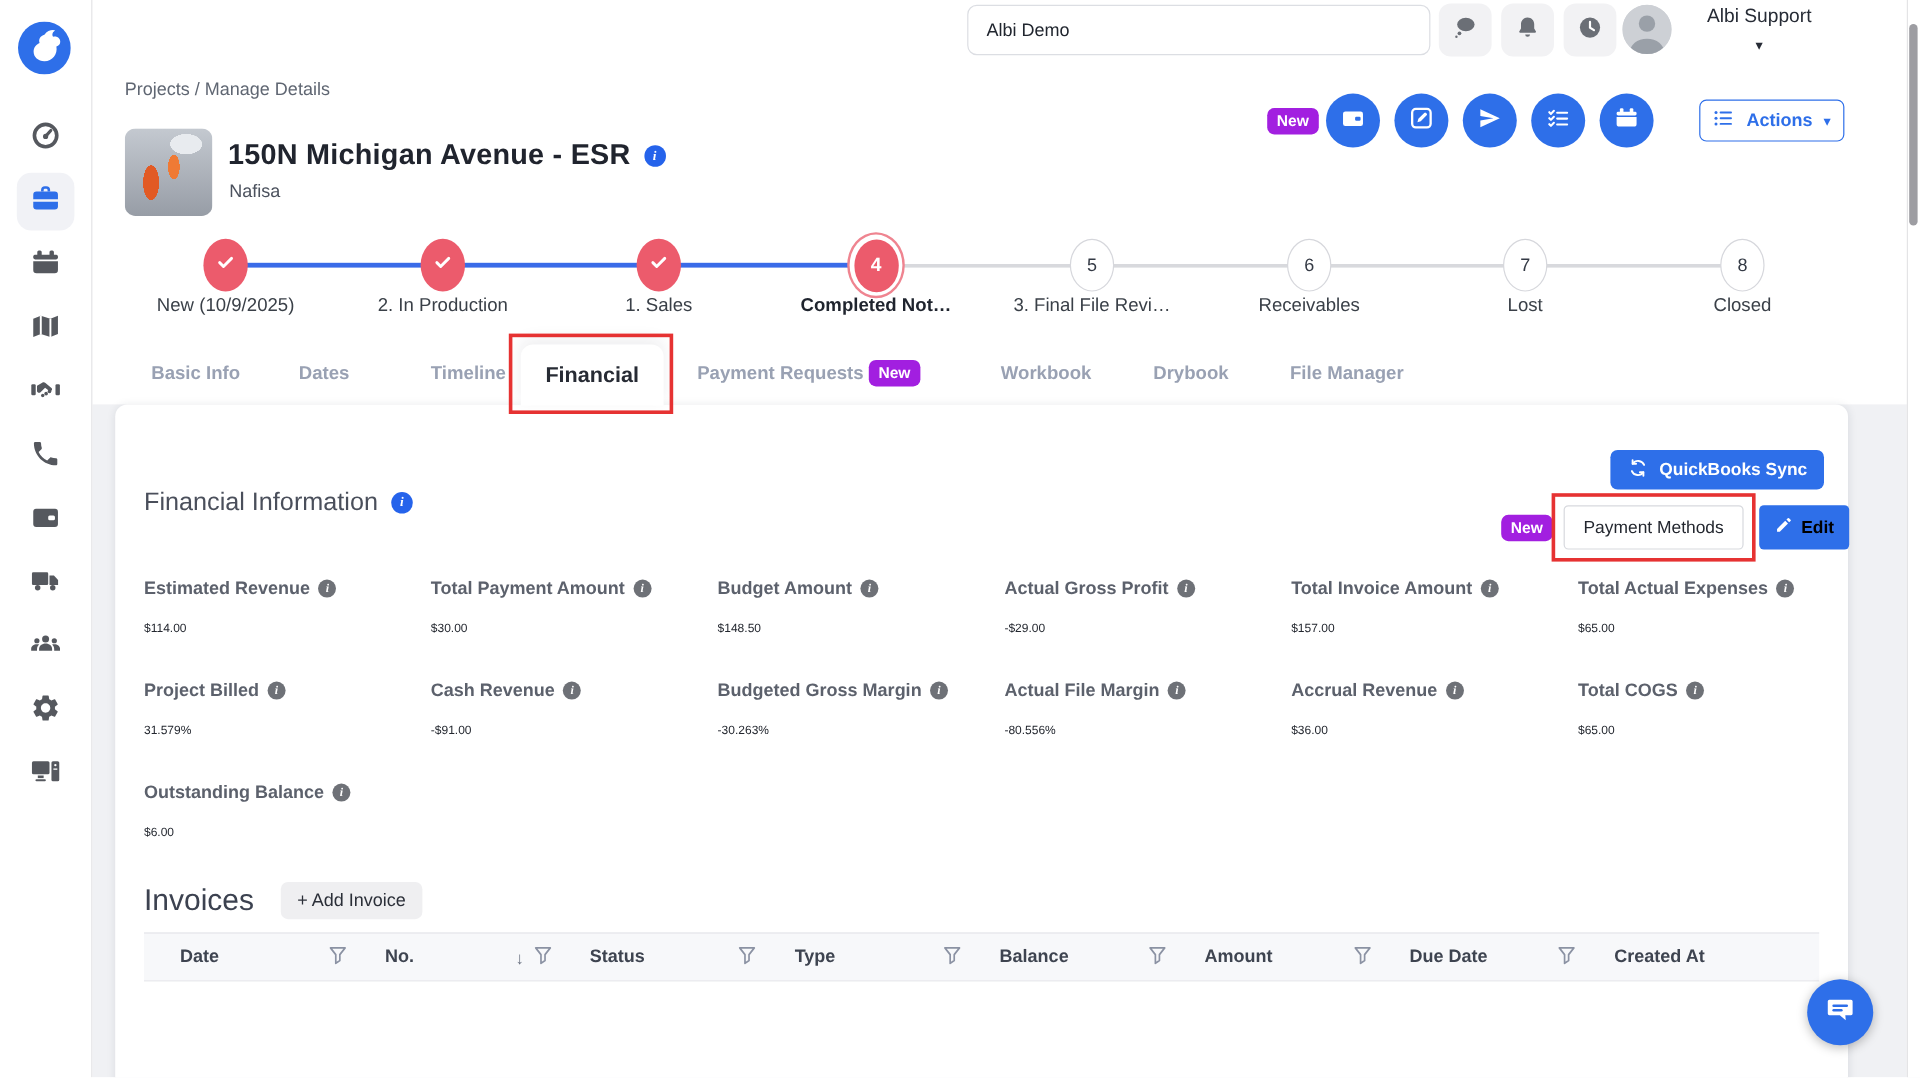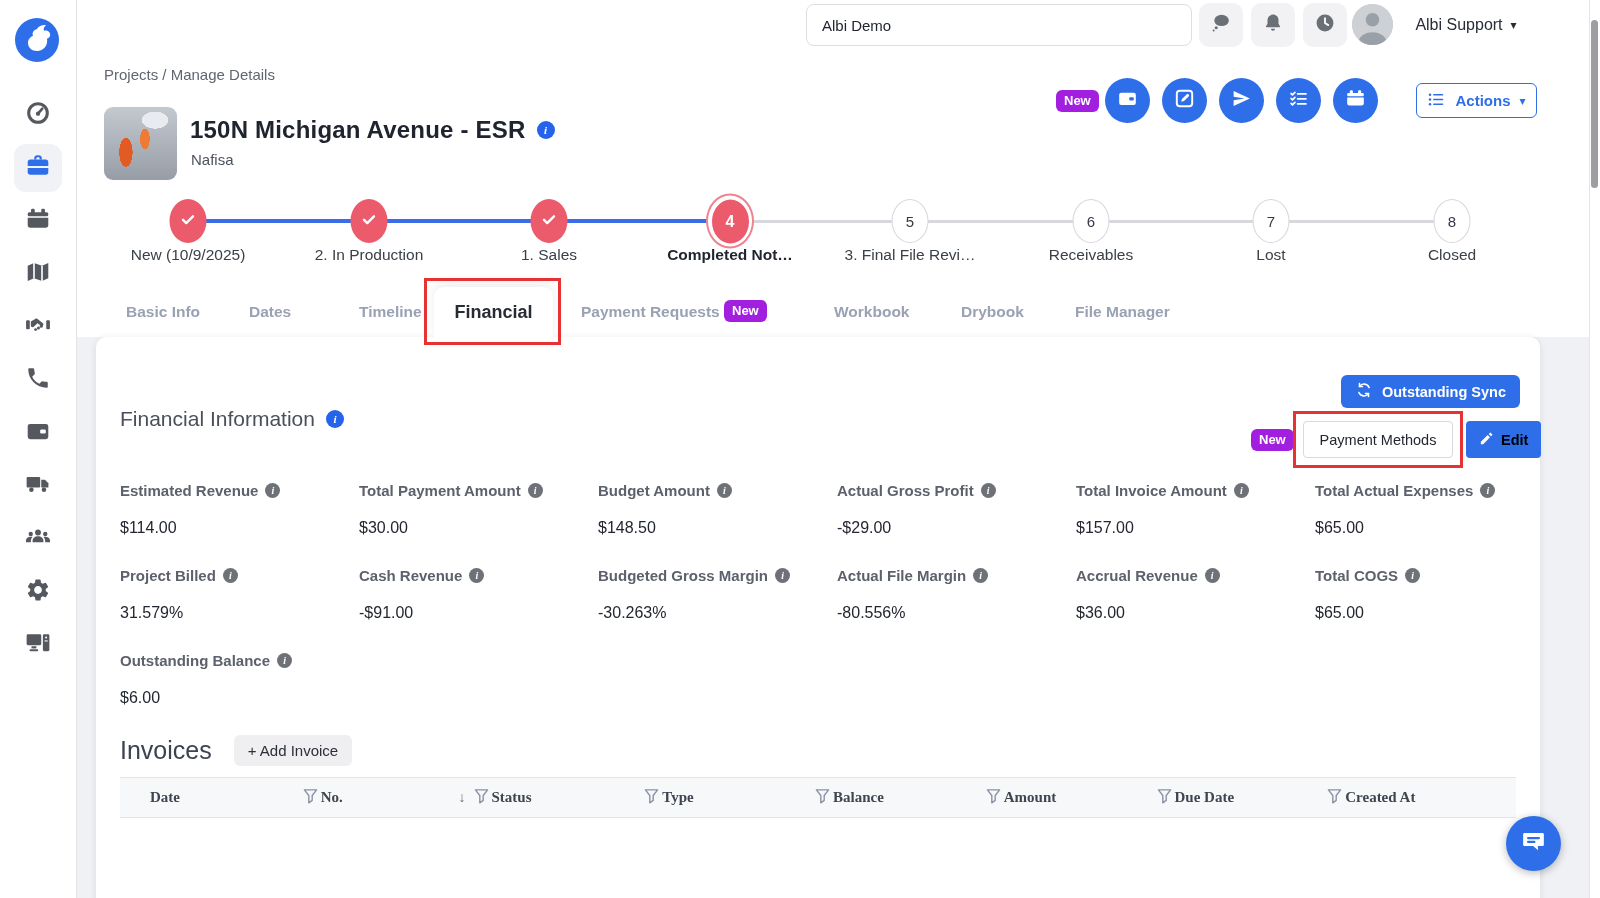--- a/index.html
+++ b/index.html
@@ -16,21 +16,21 @@
   .nav-item{width:48px;height:48px;display:flex;align-items:center;justify-content:center;border-radius:12px;color:#55585e;cursor:pointer;}
   .nav-item.active{background:#f1f2f6;color:var(--primary);}
   .nav-item svg{width:26px;height:26px;}
 
   
   .search-input{position:absolute;left:96px;top:6px;width:496px;height:39px;border:1px solid #dcdee3;border-radius:10px;padding:0 17px;font-size:15px;color:#333;outline:none;font-family:inherit;}
   .search-input::placeholder{color:#b9bdc7;}
   .company-input{position:absolute;left:806px;top:4px;width:386px;height:42px;border:1px solid #dcdee3;border-radius:8px;padding:0 15px;font-size:15px;color:#21262f;outline:none;font-family:inherit;}
   .icon-btn{position:absolute;top:3px;width:44px;height:44px;background:#f2f2f4;border-radius:10px;display:flex;align-items:center;justify-content:center;color:#6b6f76;cursor:pointer;}
   .icon-btn svg{width:22px;height:22px;}
-  .user-btn{position:absolute;left:1396px;top:2px;width:140px;height:45px;background:#fff;border-radius:8px;display:flex;align-items:center;justify-content:center;gap:8px;font-size:16px;font-weight:500;color:#272c36;cursor:pointer;}
+  .user-btn{position:absolute;left:1396px;top:2px;width:140px;height:45px;background:#fff;border-radius:8px;display:flex;align-items:center;justify-content:center;gap:8px;font-size:16px;font-weight:500;color:#272c36;cursor:pointer;flex-direction:column;}
   .avatar{position:absolute;left:1352px;top:4px;width:41px;height:41px;border-radius:50%;overflow:hidden;background:#cdd0d5;cursor:pointer;}
   .caret{font-size:12px;color:#272c36;}
 
   
   .breadcrumb{position:absolute;left:104px;top:66px;font-size:15px;color:#5f6672;}
   .thumb{position:absolute;left:104px;top:107px;width:73px;height:73px;border-radius:9px;background:
     radial-gradient(ellipse 11px 24px at 30% 62%, #e25a24 60%, rgba(0,0,0,0) 61%),
     radial-gradient(ellipse 8px 17px at 56% 44%, #ef7a35 60%, rgba(0,0,0,0) 61%),
     radial-gradient(ellipse 22px 14px at 70% 18%, #e8ebef 60%, rgba(0,0,0,0) 61%),
     linear-gradient(180deg,#c4c9d0 0%,#979da6 100%);}
@@ -72,31 +72,31 @@
   .qb-btn{position:absolute;right:20px;top:38px;height:33px;padding:0 14px;background:var(--primary);color:#fff;border-radius:6px;display:flex;align-items:center;gap:9px;font-size:14.5px;font-weight:600;cursor:pointer;}
   .fin-title{position:absolute;left:24px;top:70px;font-size:21px;color:#4a4f5b;display:flex;align-items:center;gap:11px;}
   .pm-new{position:absolute;left:1155px;top:92px;}
   .pm-wrap{position:absolute;left:1207px;top:84px;}
   .pm-btn{width:150px;height:37px;background:#fff;border:1px solid #d7d9de;border-radius:4px;font-size:14.5px;color:#23272f;font-family:inherit;cursor:pointer;}
   .ann-pm{left:-10px;right:-10px;top:-10px;bottom:-10px;}
   .edit-btn{position:absolute;left:1370px;top:84px;height:37px;padding:0 13px;background:var(--primary);color:#000000;border-radius:4px;display:flex;align-items:center;gap:7px;font-size:14.5px;font-weight:600;cursor:pointer;}
 
   .metrics{position:absolute;left:24px;top:144px;display:grid;grid-template-columns:239px 239px 239px 239px 239px 205px;row-gap:29px;}
   .m-label{font-size:15px;font-weight:700;color:#5c616c;display:flex;align-items:center;gap:7px;height:18px;}
-  .m-value{margin-top:20px;font-size:16px;color:#23272f;height:18px;}
+  .m-value{margin-top:20px;font-size:10px;color:#23272f;height:18px;}
 
   .inv-head{position:absolute;left:24px;top:398px;display:flex;align-items:center;gap:22px;}
   .inv-title{font-size:25px;color:#3c4250;}
   .add-btn{height:31px;padding:0 14px;background:#efeff1;border:none;border-radius:6px;font-size:15px;color:#2b2f38;font-family:inherit;cursor:pointer;}
 
   .table-wrap{position:absolute;left:24px;top:440px;width:1396px;}
   .table-toolbar{height:50px;background:#f3f4f6;border-radius:6px 6px 0 0;display:flex;align-items:center;padding-left:14px;}
   .excel-btn{height:31px;padding:0 13px;background:#fff;border:none;border-radius:6px;box-shadow:0 0 4px rgba(0,0,0,.14);font-size:14.5px;color:#23272f;display:flex;align-items:center;gap:9px;font-family:inherit;cursor:pointer;}
   .table-header{height:41px;background:#f7f8fa;border-top:1px solid #e4e5e9;border-bottom:1px solid #e4e5e9;display:grid;grid-template-columns:repeat(8,1fr);align-items:center;padding-left:30px;}
-  .th{display:flex;align-items:center;gap:8px;font-size:15px;font-weight:600;color:#3e4450;padding-right:3px;font-family:Liberation Serif, serif;}
+  .th{display:flex;align-items:center;gap:8px;font-size:15px;font-weight:600;color:#3e4450;padding-right:32px;}
   .th .spacer{flex:1;}
   .sort-arrow{color:#6a7180;font-size:14px;}
   .table-body{height:35px;background:#fff;}
 
   .fab{position:absolute;left:1506px;top:816px;width:55px;height:55px;border-radius:50%;background:var(--primary);display:flex;align-items:center;justify-content:center;box-shadow:0 2px 9px rgba(0,0,0,.28);z-index:20;cursor:pointer;}
 
   .scrollbar{position:absolute;right:0;top:0;width:11px;height:898px;background:#fff;border-left:1px solid #e4e4e6;z-index:30;}
   .scroll-thumb{position:absolute;right:2px;top:20px;width:7px;height:168px;border-radius:4px;background:#9d9da2;cursor:pointer;}
 </style>
 </head>
@@ -342,21 +342,21 @@
 
   <div class="card">
 
     <div class="qb-btn">
       <span><svg viewBox="0 0 24 24" width="18" height="18" fill="none" stroke="#fff" stroke-width="2.1" stroke-linecap="round" stroke-linejoin="round">
             <path d="M18.8 8.6A7.3 7.3 0 0 0 6.1 7.2"></path>
             <path d="M6 3.4v3.9h3.9"></path>
             <path d="M5.2 15.4a7.3 7.3 0 0 0 12.7 1.4"></path>
             <path d="M18 20.6v-3.9h-3.9"></path>
           </svg></span>
-      <span>Outstanding Sync</span>
+      <span>QuickBooks Sync</span>
     </div>
 
     <div class="fin-title">
       <span>Financial Information</span>
       <span class="info-blue">i</span>
     </div>
 
     <span class="badge pm-new">New</span>
     <div class="pm-wrap">
       <button class="pm-btn">Payment Methods</button>

